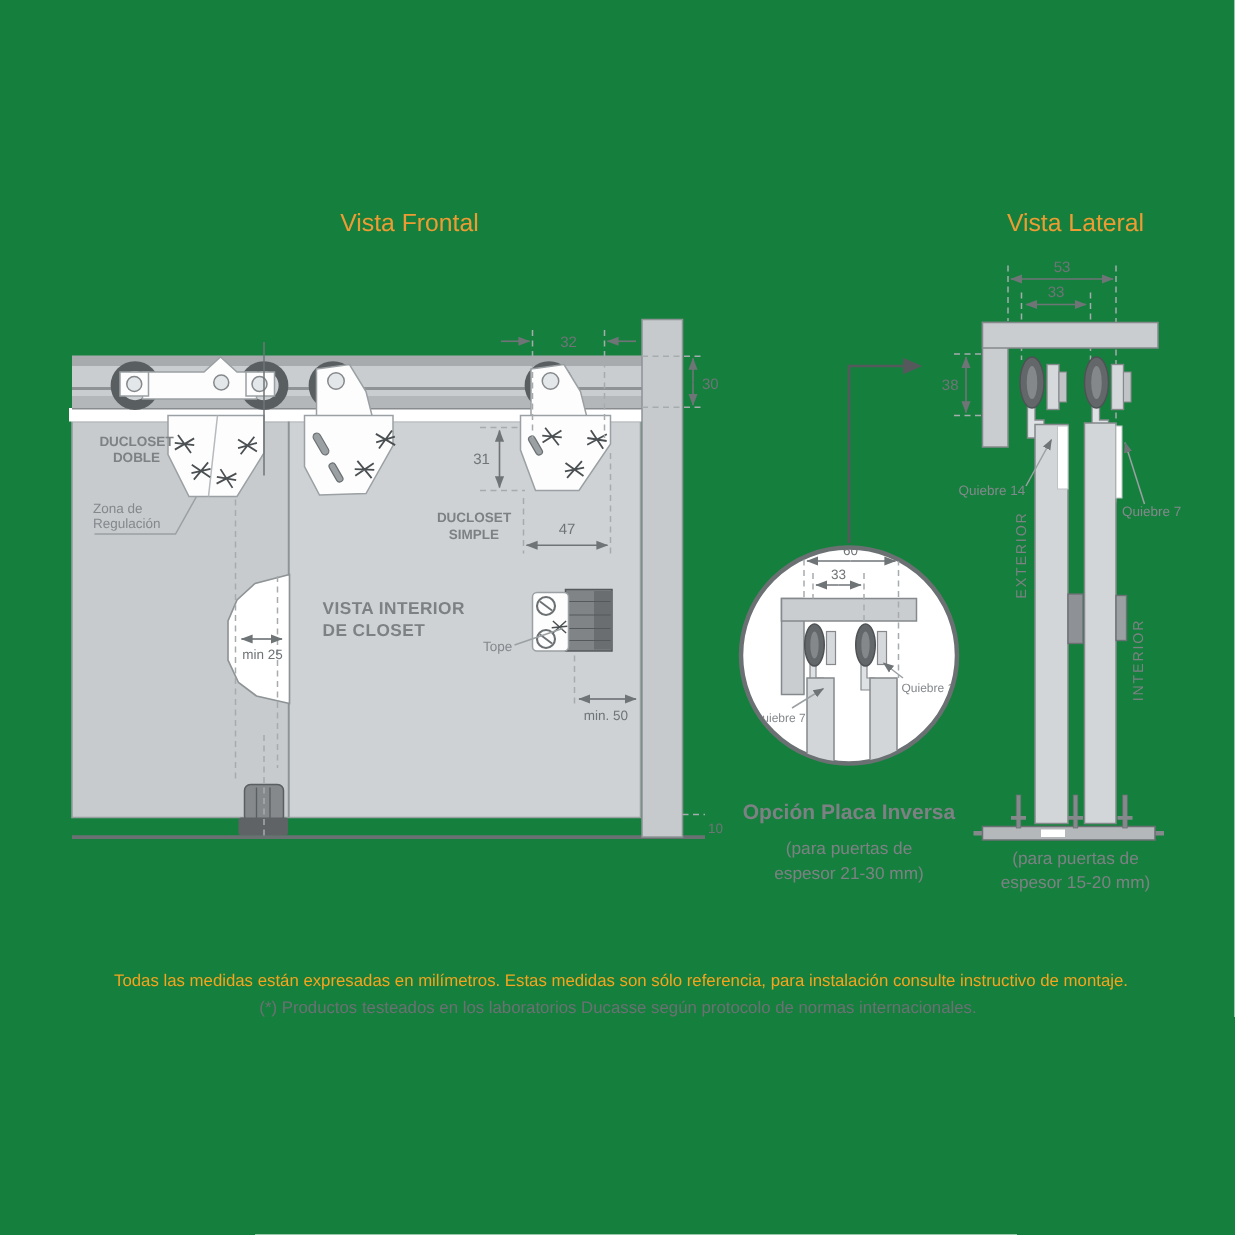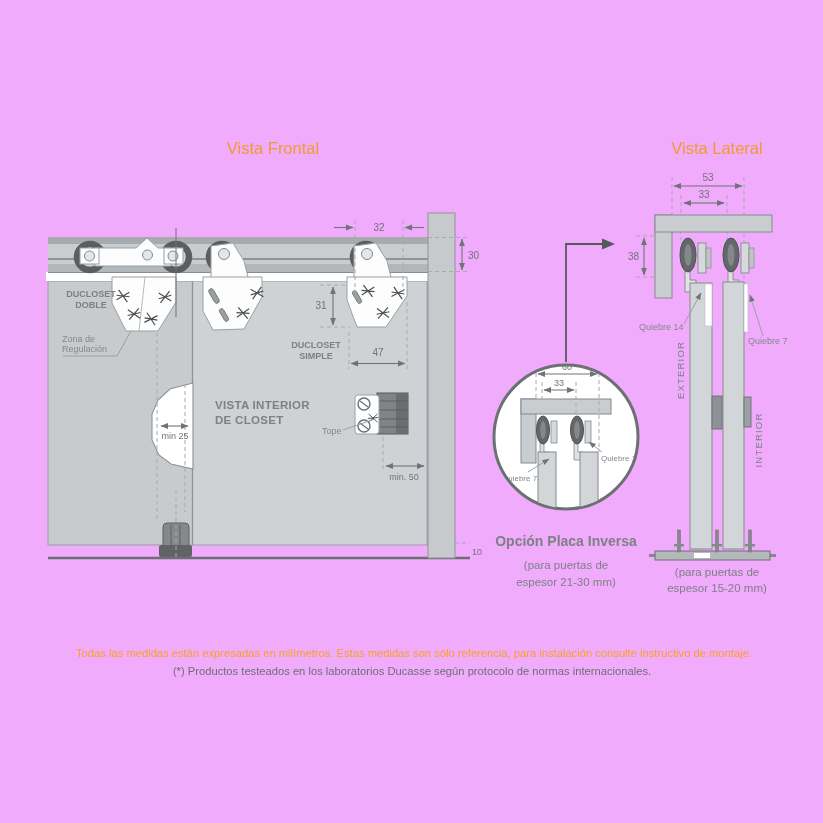--- a/index.html
+++ b/index.html
@@ -1,16 +1,16 @@
 <!DOCTYPE html>
 <html style="--accent: #EF9B33; --footer_orange: #F6A31E; --text_gray: #7D8184; --line_gray: #6F7477; --panel_gray: #CED2D4; --dark_gray: #595E61;"><head>
 <meta charset="utf-8">
 <style>
   html,body{margin:0;padding:0;background:#ffffff;}
-  .stage{width:823px;height:823px;position:relative;background:#f0abfc;overflow:hidden;}
+  .stage{width:823px;height:823px;position:relative;background:#15803d;overflow:hidden;}
   svg{font-family:"Liberation Sans",sans-serif;}
   .title{font-size:16.5px;fill:var(--accent,#EF9B33);}
   .dim{font-size:10px;fill:#6f7477;}
   .dim-s{font-size:9px;fill:#6f7477;}
   .lbl{font-size:9px;fill:#84888c;}
   .lbl-b{font-size:9px;font-weight:bold;fill:#7d8184;}
   .lbl-big{font-size:11.5px;font-weight:bold;fill:#7d8184;letter-spacing:.3px;}
   .cap{font-size:11.5px;fill:#7d8184;}
   .cap-b{font-size:14px;font-weight:bold;fill:#7d8184;}
   .vert{font-size:9.5px;fill:#7d8184;letter-spacing:1.2px;}

